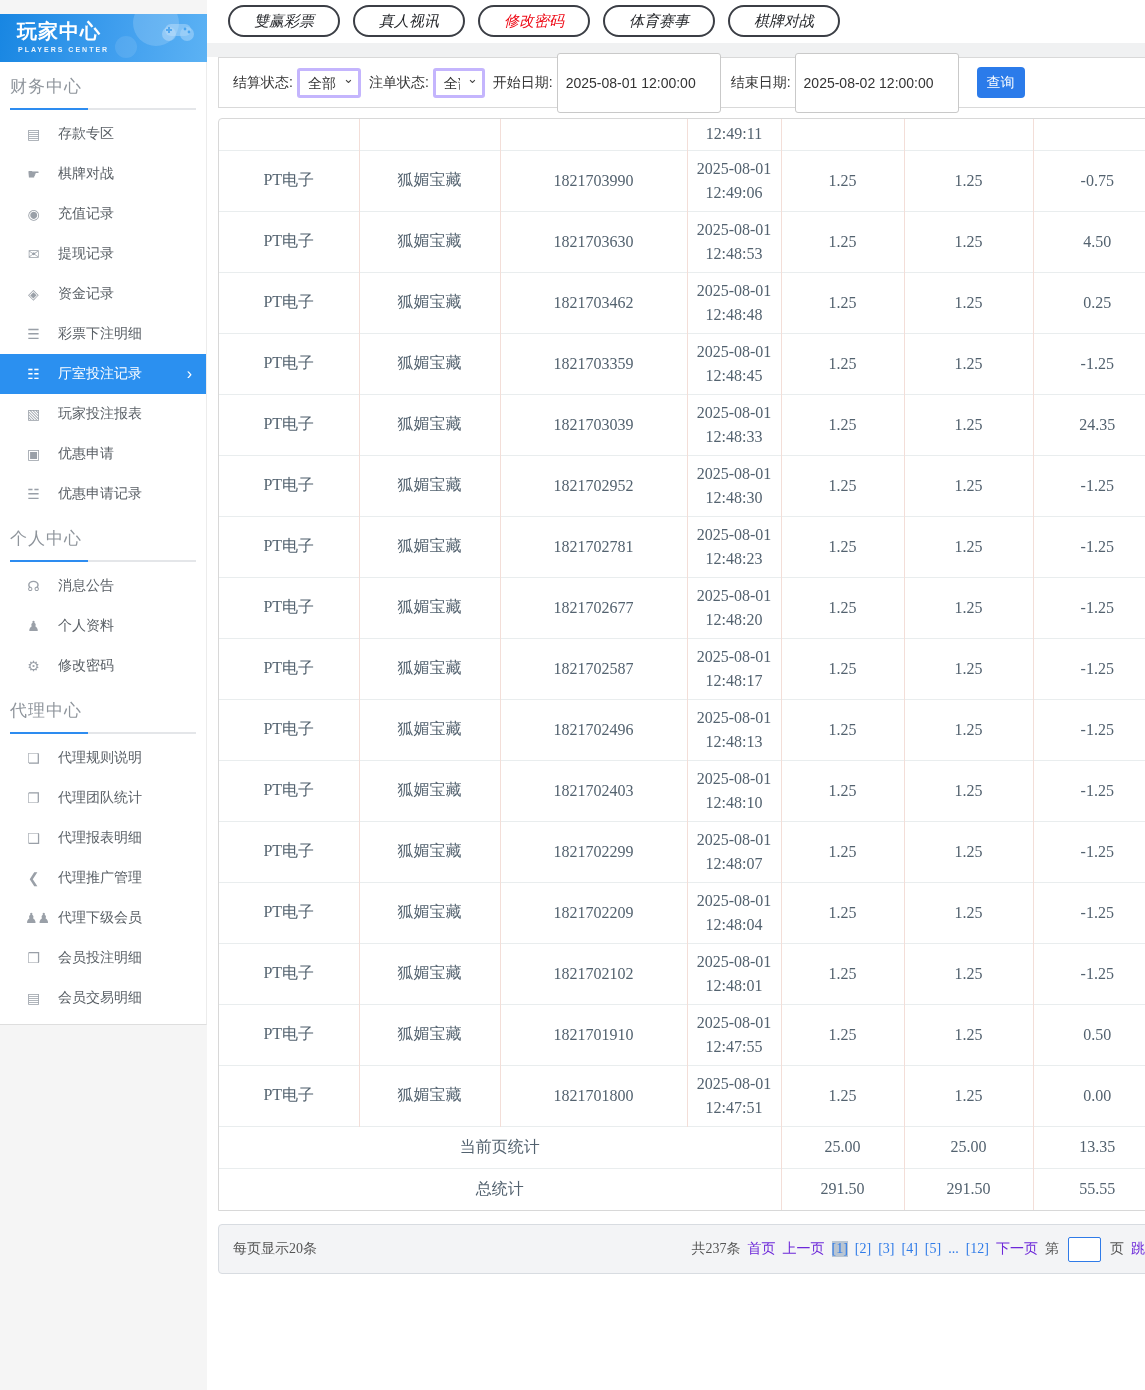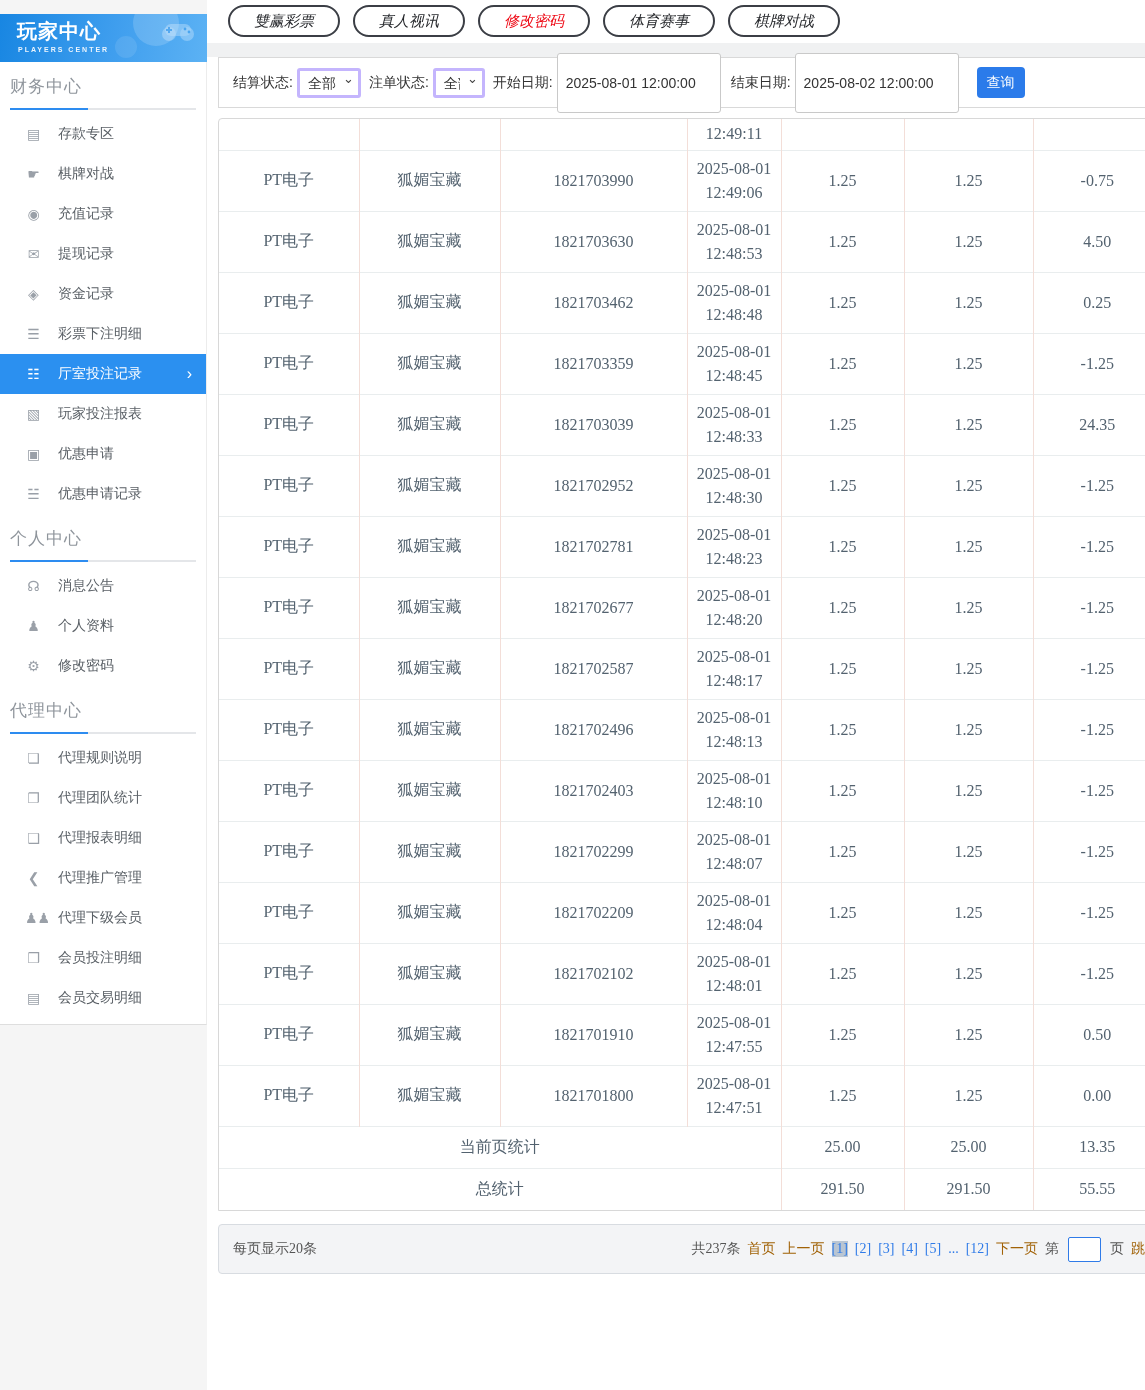--- a/index.html
+++ b/index.html
@@ -57,21 +57,21 @@
   table.bet tr:first-child td{border-top:none;}
   tr.partial{height:31px;}
   tr.row{height:61px;}
   tr.sum{height:42px;}
   .dt{line-height:1.45;}
   
   .pager{margin:13px 0 0 11px;width:952px;height:50px;box-sizing:border-box;background:#f3f4f6;
     border:1px solid #d8dce1;border-radius:4px;display:flex;align-items:center;justify-content:space-between;
     padding:0 10px 0 14px;font-family:"Liberation Serif","DejaVu Serif",serif;font-size:14px;color:#555;}
   .pager-right{display:flex;align-items:center;gap:7px;white-space:nowrap;}
-  .plink{color:#a16207;cursor:pointer;}
+  .plink{color:#6d28d9;cursor:pointer;}
   .pglink{color:#2f7be8;cursor:pointer;}
   .pglink.cur{background:#b9c5d2;}
   .jump-input{width:27px;height:21px;border:1px solid #2f7be8;border-radius:2px;background:#fff;margin:0 2px;}
 </style>
 </head>
 <body>
 
 <aside class="sidebar">
   <div class="sb-head">
     <div class="deco2"></div>

